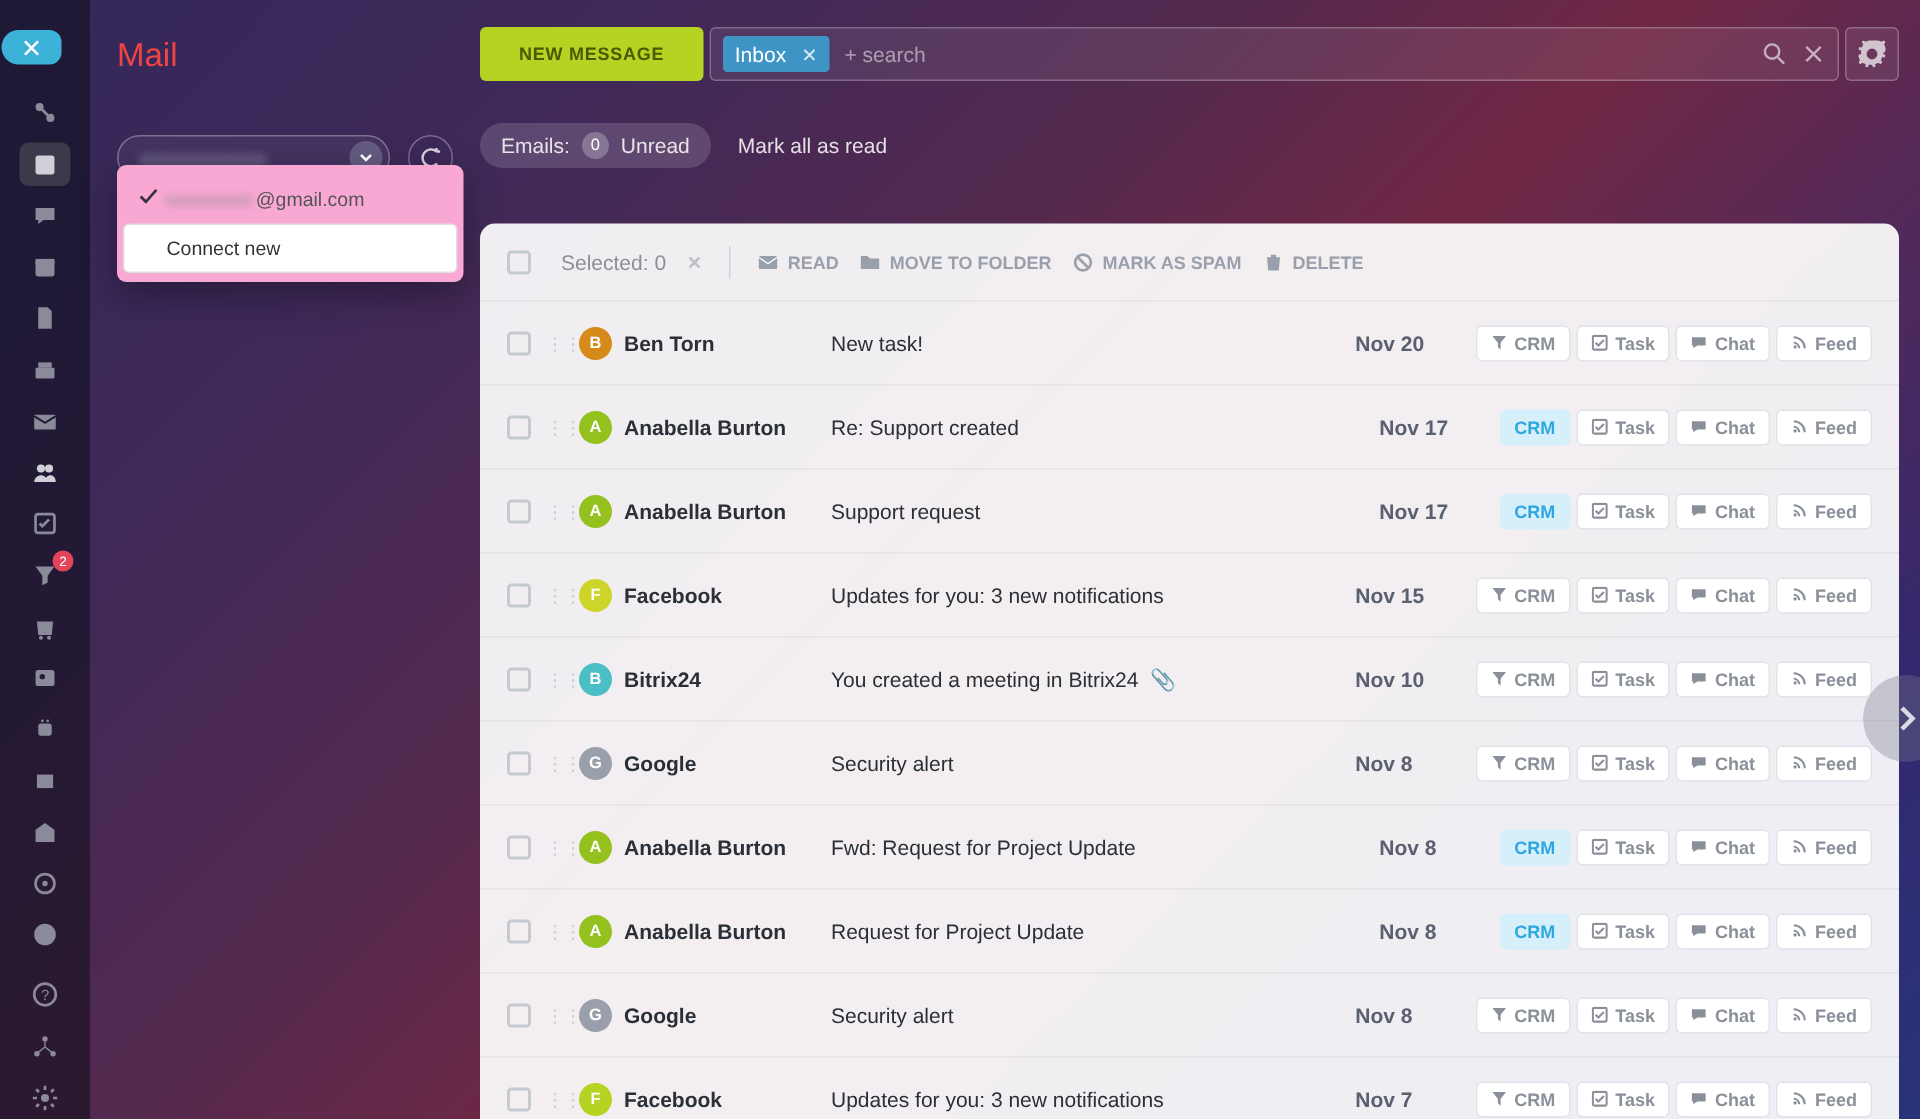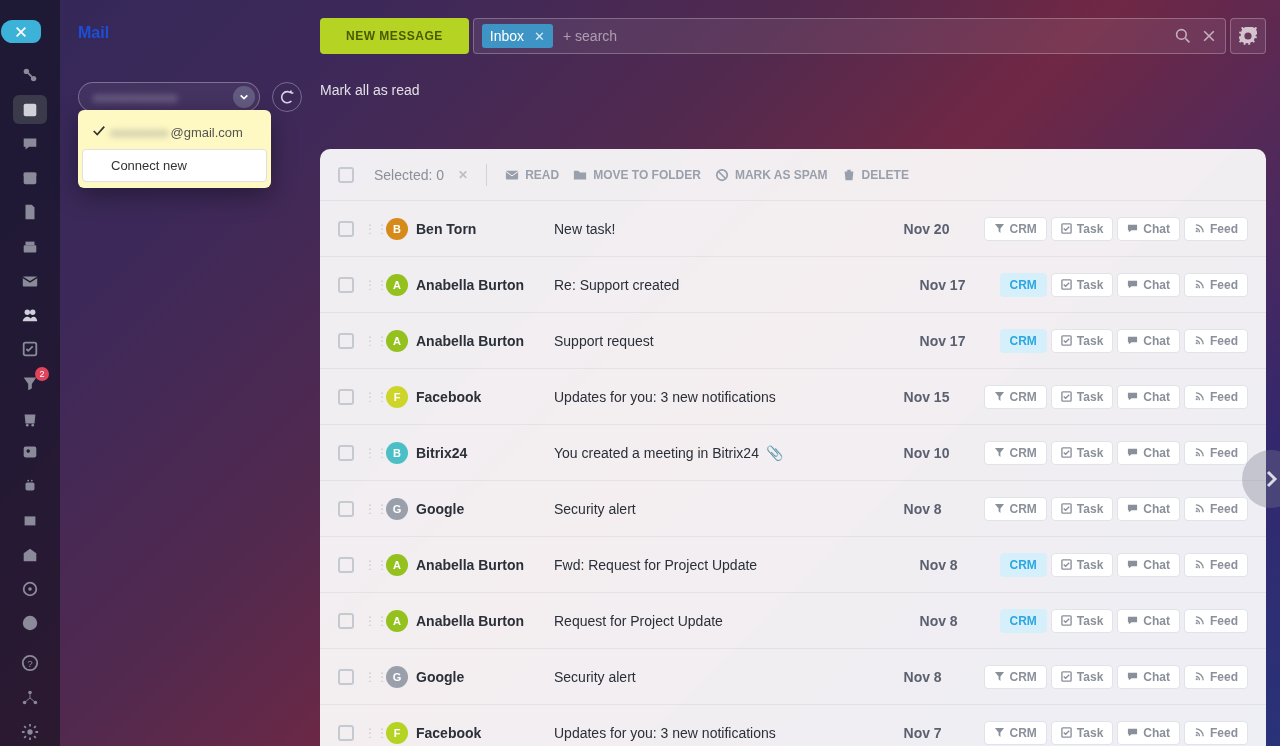--- a/index.html
+++ b/index.html
@@ -71,23 +71,23 @@
 .rail-spacer { flex: 1; }
 
 
 .sidebar {
   position: absolute;
   left: 60px; top: 0; bottom: 0;
   width: 260px;
   padding: 24px 18px;
 }
 .page-title {
-  color: #1d4ed8;
-  font-size: 16px;
-  font-weight: 700;
+  color: #ef4444;
+  font-size: 22px;
+  font-weight: 400;
   margin-bottom: 40px;
 }
 .account-row {
   display: flex;
   align-items: center;
   gap: 12px;
 }
 .account-selector {
   flex: 1;
   height: 30px;
@@ -121,22 +121,22 @@
   cursor: pointer;
   color: rgba(255,255,255,0.8);
 }
 .refresh-btn svg { width: 16px; height: 16px; stroke: currentColor; fill: none; stroke-width: 2; }
 
 
 .account-dropdown {
   position: absolute;
   left: 18px;
   top: 110px;
-  width: 193px;
-  background: #fef9c3;
+  width: 231px;
+  background: #f9a8d4;
   border-radius: 6px;
   box-shadow: 0 8px 24px rgba(0,0,0,0.35);
   padding: 6px 0;
 }
 .dropdown-item {
   display: flex;
   align-items: center;
   padding: 8px 12px 8px 10px;
   font-size: 13px;
   color: #333;
@@ -553,20 +553,25 @@
     </div>
   </div>
   <div class="settings-btn">
     <svg viewBox="0 0 20 20">
         <path d="M10 6a4 4 0 100 8 4 4 0 000-8zm8 4l2 .5-.5 2-2-.3a8 8 0 01-1 2.4l1.2 1.6-1.4 1.4-1.6-1.2a8 8 0 01-2.4 1l.3 2-2 .5-.5-2a8 8 0 01-2.6 0l-.5 2-2-.5.3-2a8 8 0 01-2.4-1l-1.6 1.2-1.4-1.4 1.2-1.6a8 8 0 01-1-2.4l-2 .3L0 10.5 2 10a8 8 0 010-2.6L0 6.9l.5-2 2 .3a8 8 0 011-2.4L2.3 1.2 3.7-.2l1.6 1.2a8 8 0 012.4-1L7.4-2l2-.5.5 2a8 8 0 012.6 0l.5-2 2 .5-.3 2a8 8 0 012.4 1l1.6-1.2 1.4 1.4-1.2 1.6a8 8 0 011 2.4l2-.3.5 2-2 .5z"></path>
       </svg>
   </div>
 </div>
 
 <div class="filterbar">
+  <div class="filter-pill">
+    <span>Emails:</span>
+    <span class="count">0</span>
+    <span>Unread</span>
+  </div>
   <div class="filter-link">Mark all as read</div>
 </div>
 
 <div class="main-panel">
   <div class="toolbar">
     <div class="cb"></div>
     <span class="selected">Selected: 0</span>
     <span class="sel-close">✕</span>
     <div class="divider"></div>
     <div class="action">

